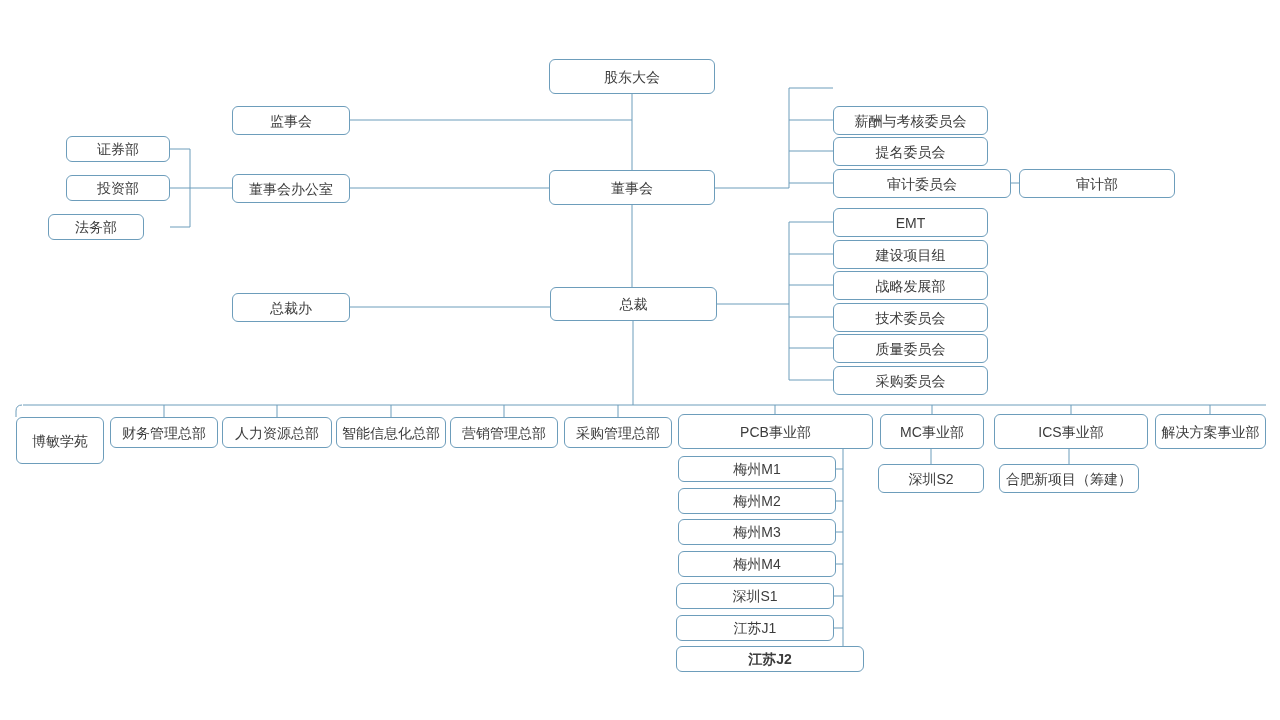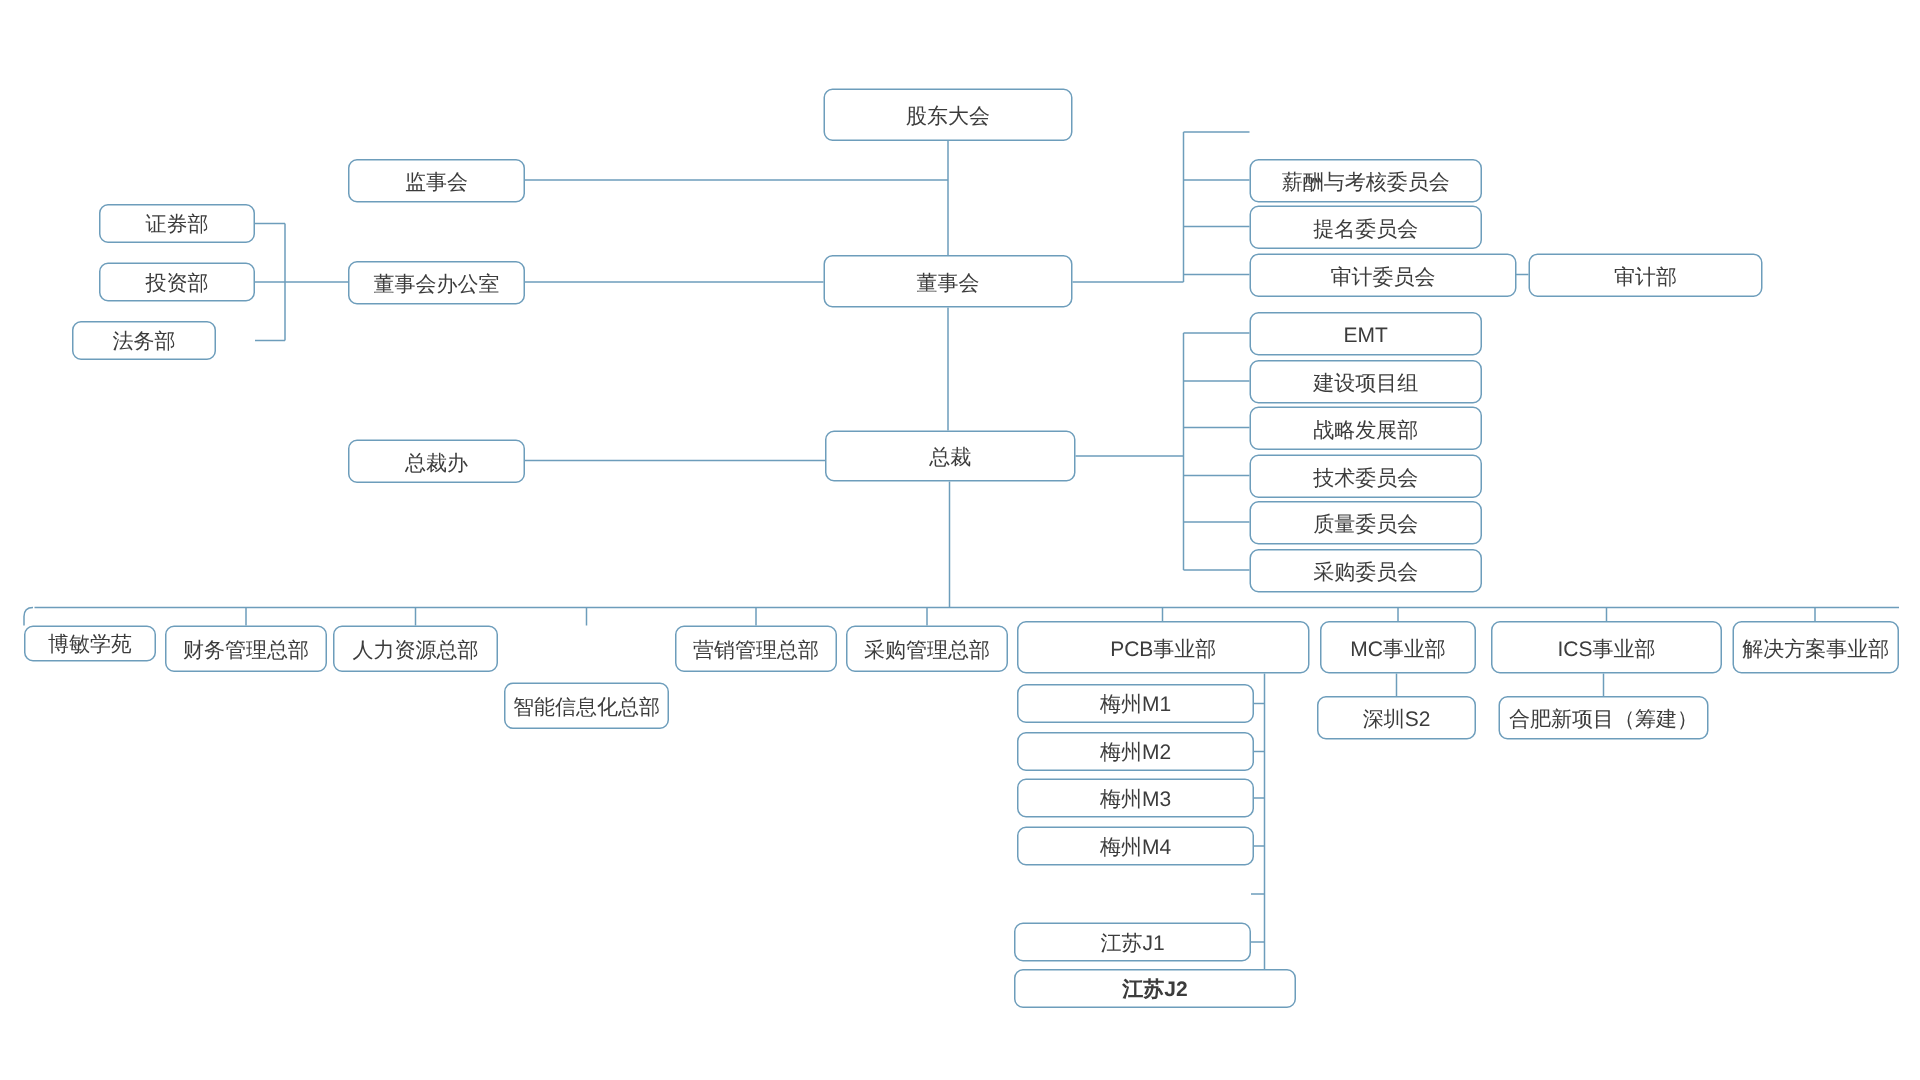--- a/index.html
+++ b/index.html
@@ -97,31 +97,32 @@
     <div class="node" style="left: 48px; top: 214px; width: 96px; height: 26px;">法务部</div>
     <div class="node" style="left: 833px; top: 106px; width: 155px; height: 29px;">薪酬与考核委员会</div>
     <div class="node" style="left: 833px; top: 137px; width: 155px; height: 29px;">提名委员会</div>
     <div class="node" style="left: 833px; top: 169px; width: 178px; height: 29px;">审计委员会</div>
     <div class="node" style="left: 833px; top: 208px; width: 155px; height: 29px;">EMT</div>
     <div class="node" style="left: 833px; top: 240px; width: 155px; height: 29px;">建设项目组</div>
     <div class="node" style="left: 833px; top: 271px; width: 155px; height: 29px;">战略发展部</div>
     <div class="node" style="left: 833px; top: 303px; width: 155px; height: 29px;">技术委员会</div>
     <div class="node" style="left: 833px; top: 334px; width: 155px; height: 29px;">质量委员会</div>
     <div class="node" style="left: 833px; top: 366px; width: 155px; height: 29px;">采购委员会</div>
-    <div class="node" style="left: 16px; top: 417px; width: 88px; height: 24px;">博敏学苑</div>
+    <div class="node" style="left: 16px; top: 417px; width: 88px; height: 47px;">博敏学苑</div>
     <div class="node" style="left: 110px; top: 417px; width: 108px; height: 31px;">财务管理总部</div>
     <div class="node" style="left: 222px; top: 417px; width: 110px; height: 31px;">人力资源总部</div>
-    <div class="node" style="left: 336px; top: 417px; width: 110px; height: 31px; margin-top: 38px;">智能信息化总部</div>
+    <div class="node" style="left: 336px; top: 417px; width: 110px; height: 31px;">智能信息化总部</div>
     <div class="node" style="left: 450px; top: 417px; width: 108px; height: 31px;">营销管理总部</div>
     <div class="node" style="left: 564px; top: 417px; width: 108px; height: 31px;">采购管理总部</div>
     <div class="node" style="left: 678px; top: 414px; width: 195px; height: 35px;">PCB事业部</div>
     <div class="node" style="left: 880px; top: 414px; width: 104px; height: 35px;">MC事业部</div>
     <div class="node" style="left: 994px; top: 414px; width: 154px; height: 35px;">ICS事业部</div>
     <div class="node" style="left: 1155px; top: 414px; width: 111px; height: 35px;">解决方案事业部</div>
     <div class="node" style="left: 678px; top: 456px; width: 158px; height: 26px;">梅州M1</div>
     <div class="node" style="left: 678px; top: 488px; width: 158px; height: 26px;">梅州M2</div>
     <div class="node" style="left: 678px; top: 519px; width: 158px; height: 26px;">梅州M3</div>
     <div class="node" style="left: 678px; top: 551px; width: 158px; height: 26px;">梅州M4</div>
+    <div class="node" style="left: 676px; top: 583px; width: 158px; height: 26px;">深圳S1</div>
     <div class="node" style="left: 676px; top: 615px; width: 158px; height: 26px;">江苏J1</div>
     <div class="node" style="left: 676px; top: 646px; width: 188px; height: 26px; font-weight: bold;">江苏J2</div>
     <div class="node" style="left: 878px; top: 464px; width: 106px; height: 29px;">深圳S2</div>
     <div class="node" style="left: 999px; top: 464px; width: 140px; height: 29px;">合肥新项目（筹建）</div>
   </div>
 
 </body></html>

